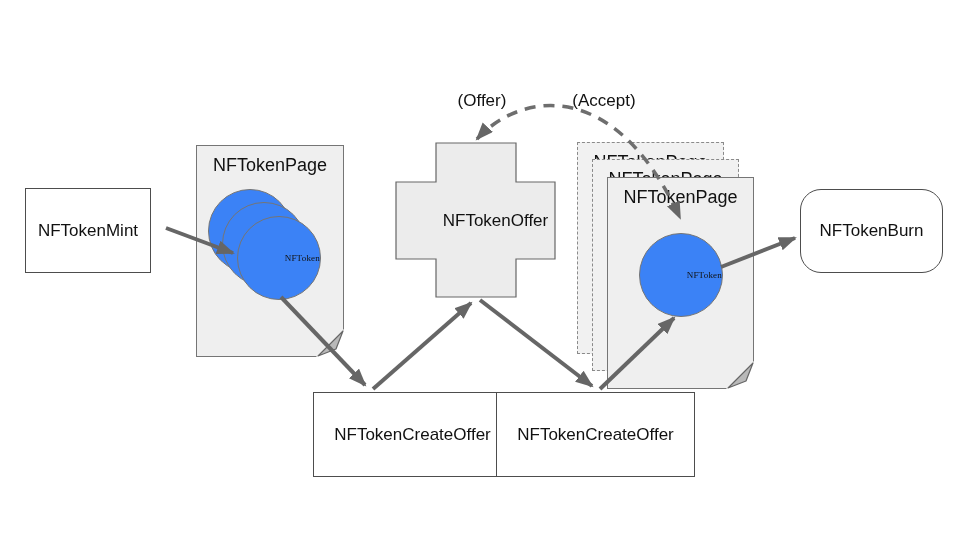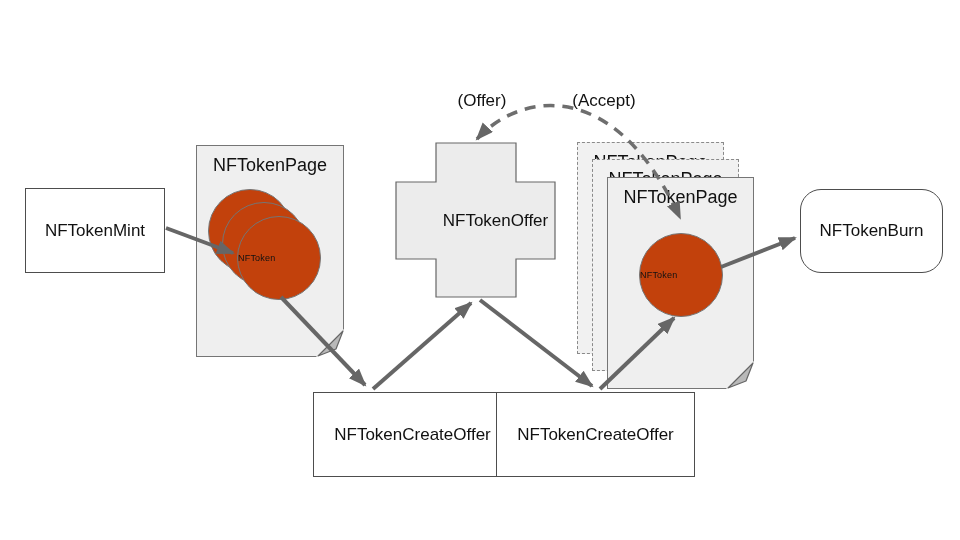--- a/index.html
+++ b/index.html
@@ -42,25 +42,26 @@
     text-align: center;
     font-size: 18px;
     line-height: 20px;
     white-space: nowrap;
   }
   .token-circle {
     position: absolute;
     width: 84px;
     height: 84px;
     border-radius: 50%;
-    background: #c2410c;
+    background: #3b82f6;
     border: 1px solid #757575;
     display: flex;
     align-items: center;
-    justify-content: flex-start;
+    justify-content: flex-end;
+    font-family: Liberation Serif, serif;
   }
   .token-label { font-size: 9px; letter-spacing: 0.2px; }
   .fold {
     position: absolute;
     right: -1px;
     bottom: -1px;
     width: 30px;
     height: 30px;
   }
   .cross-svg { position: absolute; left: 395px; top: 142px; }
@@ -86,21 +87,21 @@
     width: 960px; height: 540px;
     pointer-events: none;
     z-index: 10;
   }
 </style>
 </head>
 <body>
 
 <div class="canvas">
 
-  <div class="box" style="left:25px; top:188px; width:140px; height:85px;">
+  <div class="box" style="left:25px; top:188px; width:126px; height:85px;">
     <span>NFTokenMint</span>
   </div>
 
   <div class="box" style="left:271px; top:392px; width:199px; height:85px;margin-left:42px;">
     <span>NFTokenCreateOffer</span>
   </div>
 
   <div class="box" style="left:496px; top:392px; width:199px; height:85px;">
     <span>NFTokenCreateOffer</span>
   </div>

